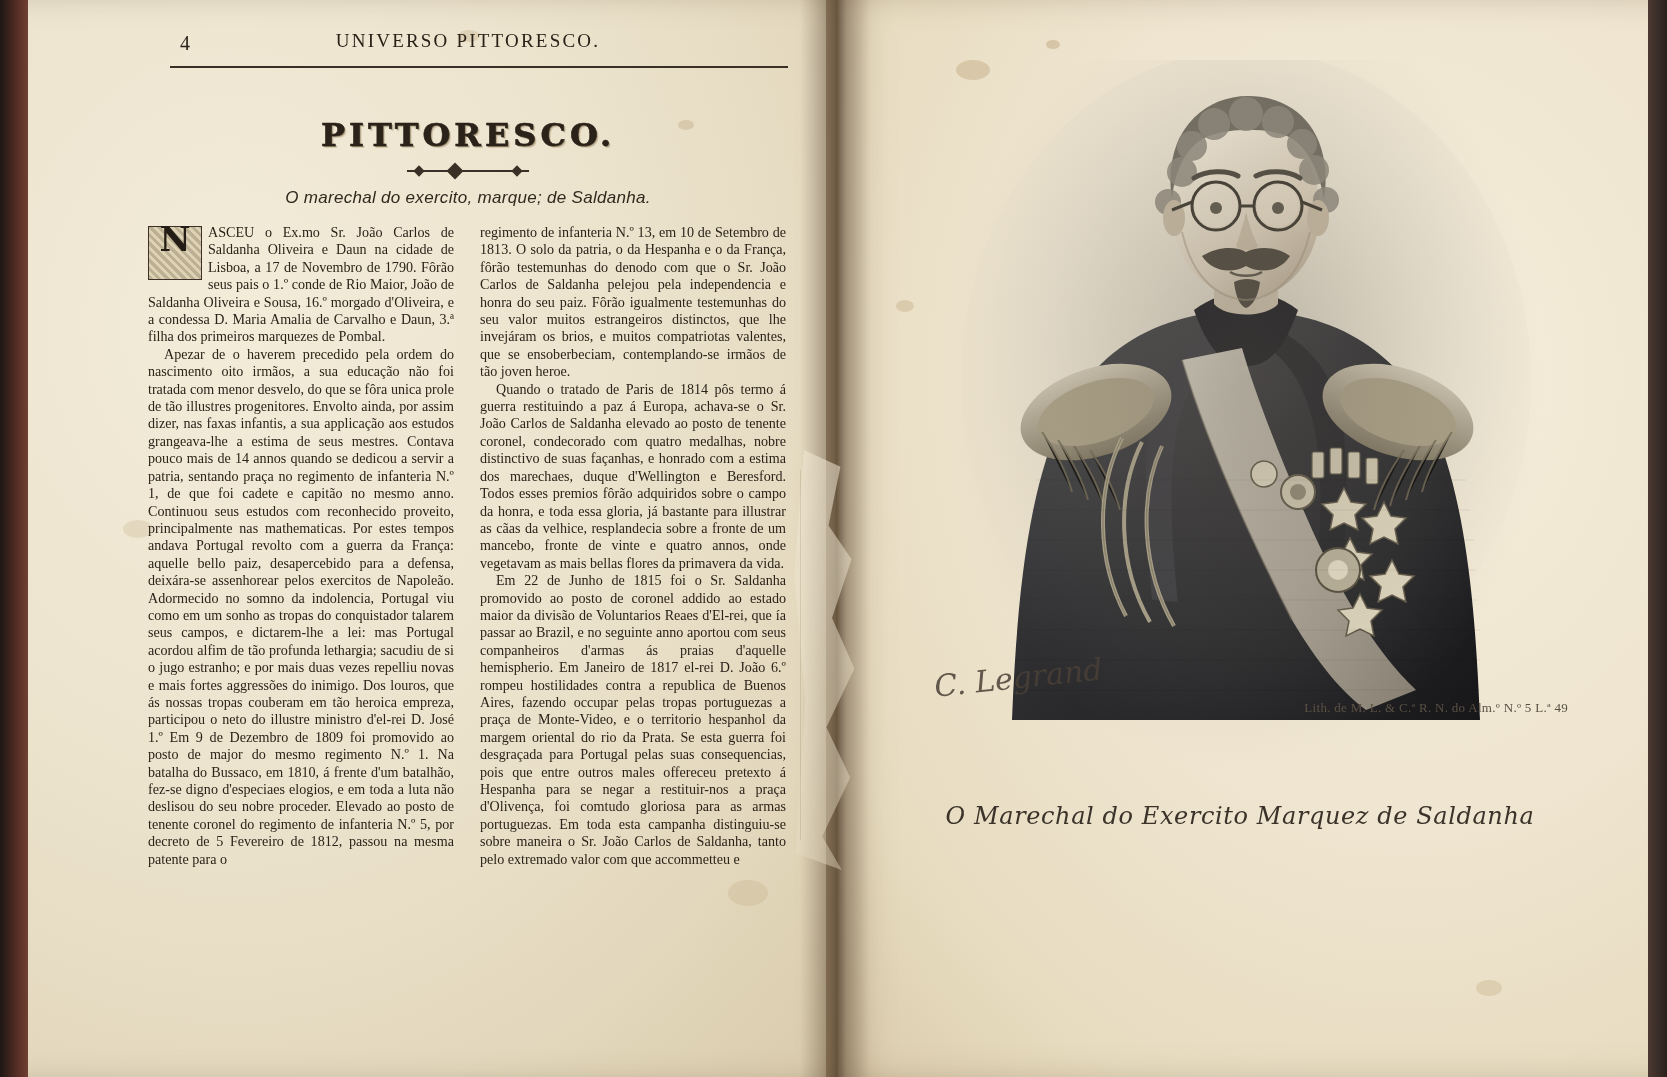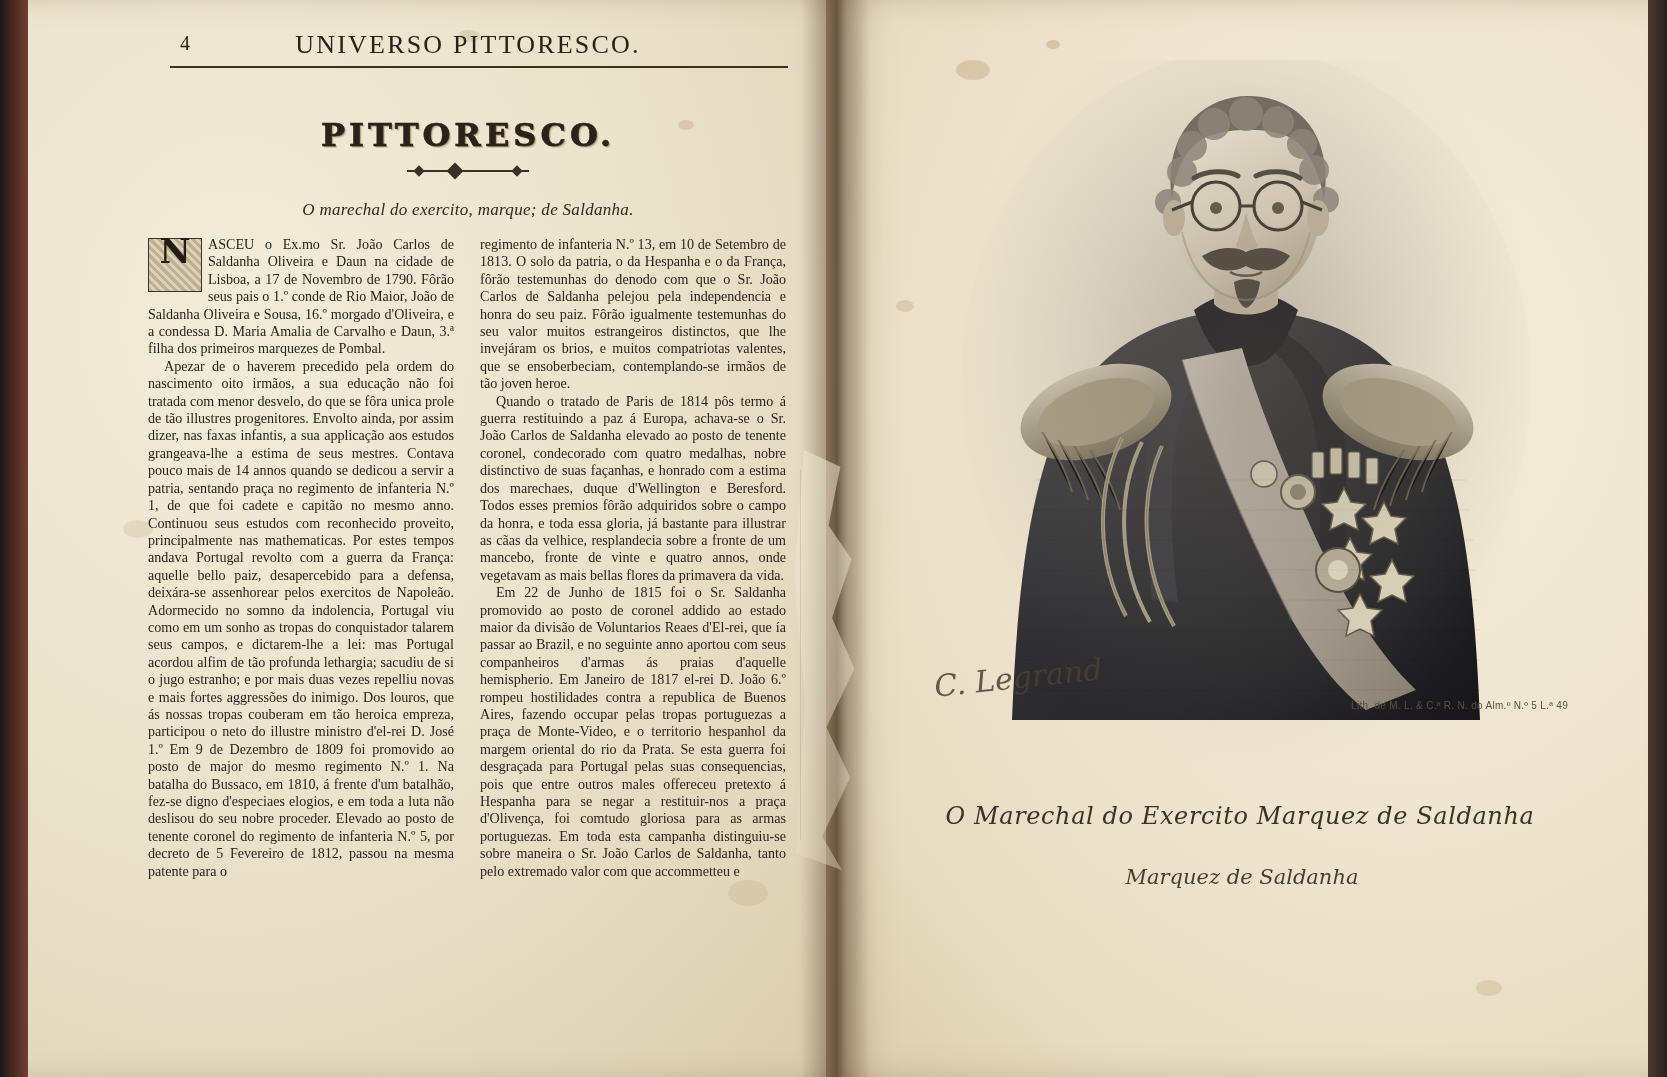--- a/index.html
+++ b/index.html
@@ -92,21 +92,21 @@
   .folio {
     position: absolute;
     left: 32px; top: 6px;
     font-size: 20px;
     font-family: "Liberation Serif", serif;
   }
   .running-title {
     position: absolute;
     left: 0; right: 0; top: 4px;
     text-align: center;
-    font-size: 26px;
+    font-size: 19px;
     letter-spacing: 2.2px;
     font-variant: small-caps;
     font-family: "Liberation Serif", serif;
     color: #2a2118;
   }
   .rule {
     position: absolute;
     left: 22px; right: 0; top: 40px;
     height: 2px;
     background: #3b3026;
@@ -147,25 +147,25 @@
     position: absolute;
     top: 3px;
     width: 8px; height: 8px;
     background: #3b3026;
     transform: rotate(45deg);
   }
   .orn-dot-l { left: 22px; }
   .orn-dot-r { right: 22px; }
 
   .subtitle {
-    margin-top: 22px;
+    margin-top: 10px;
     text-align: center;
     font-size: 17px;
     font-style: italic;
-    font-family: Liberation Serif, serif;
+    font-family: Liberation Sans, sans-serif;
     color: #31281e;
     letter-spacing: .3px;
   }
 
   .columns {
     margin-top: 16px;
     display: flex;
     gap: 26px;
   }
   .col {
@@ -243,22 +243,22 @@
     font-family: "DejaVu Serif", serif;
     font-style: italic;
     font-size: 30px;
     color: #4a4036;
     transform: rotate(-6deg);
     opacity: .85;
   }
   .imprint {
     position: absolute;
     right: 10px; top: 640px;
-    font-family: Liberation Sans, sans-serif;
-    font-size: 10px;
+    font-family: Liberation Serif, serif;
+    font-size: 13px;
     color: #5a5044;
     letter-spacing: .3px;
     padding-left: 36px;
   }
 
   
   .tissue {
     position: absolute;
     left: 790px; top: 450px;
     width: 70px; height: 420px;
@@ -489,21 +489,20 @@
               <path d="M68 630 L 534 630"></path>
           </g>
         </svg>
         <div class="vignette"></div>
       </div>
 
       <div class="signature">C. Legrand</div>
       <div class="imprint">Lith. de M. L. &amp; C.ª R. N. do Alm.º N.º 5 L.ª 49</div>
 
       <div class="caption-main">O Marechal do Exercito Marquez de Saldanha</div>
-      <div class="caption-sub">Marquez de Saldanha</div>
     </div>
   </div>
 
   <div class="gutter-edge"></div>
   <div class="gutter"></div>
   <div class="tissue"></div>
   <div class="tissue2"></div>
 
 </div>
 

